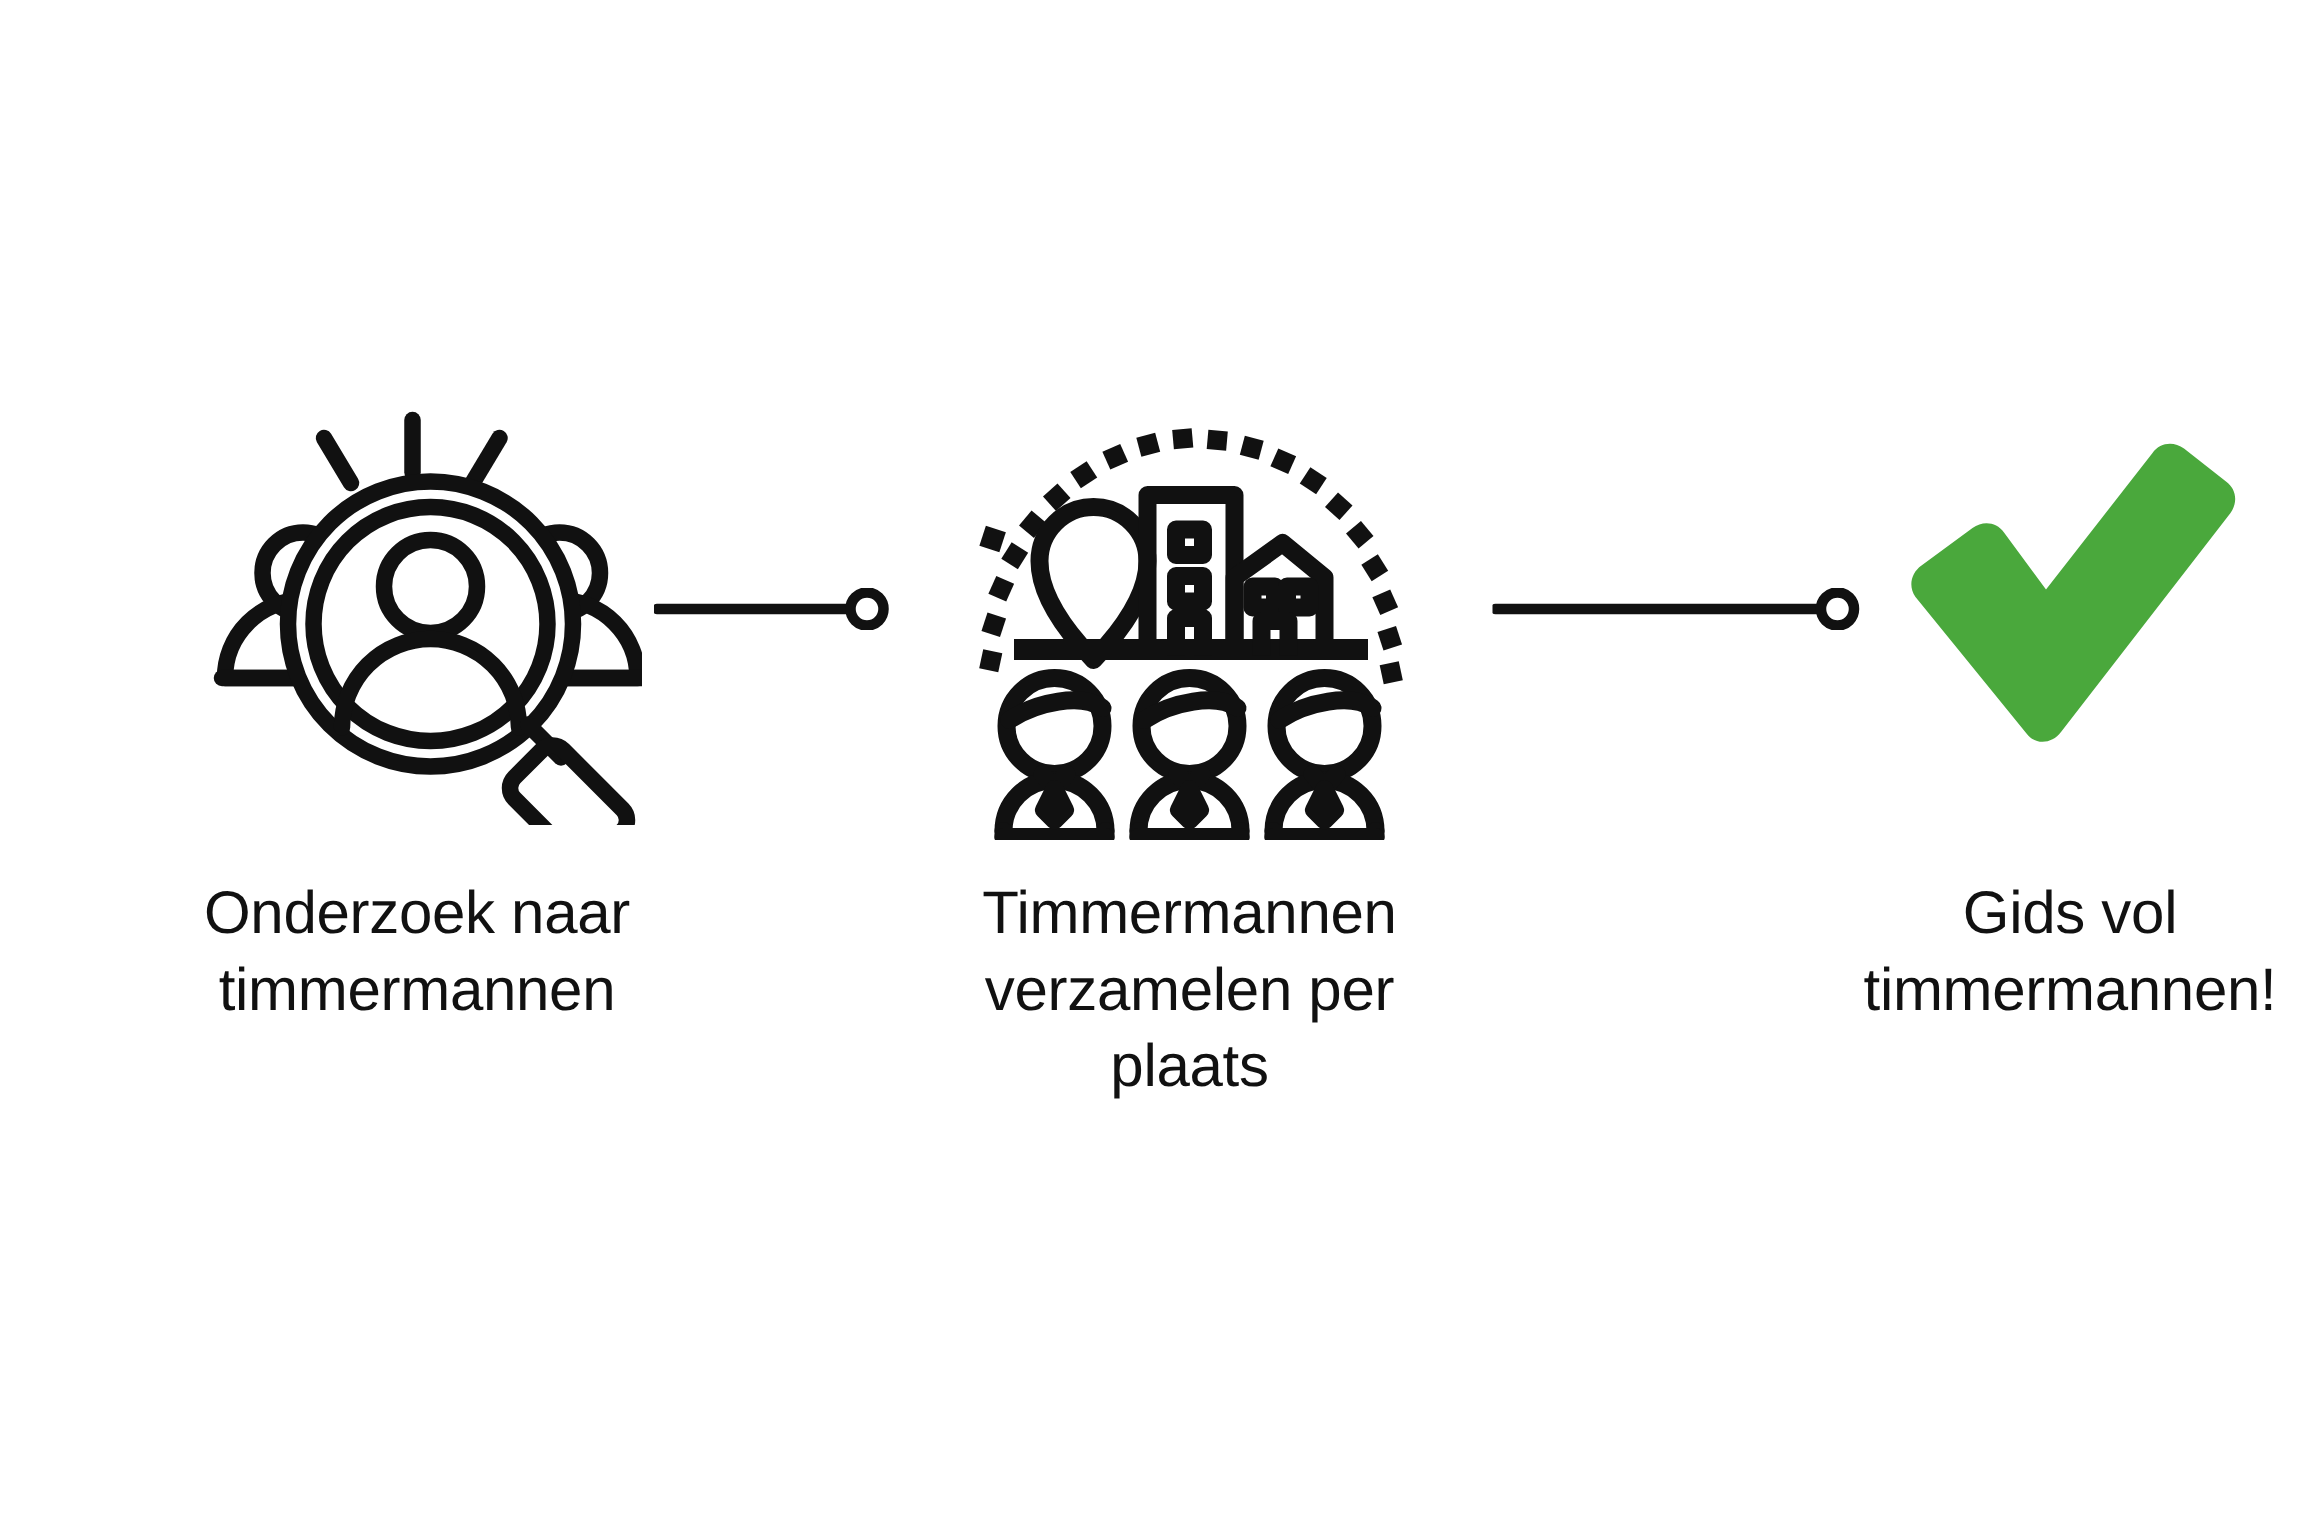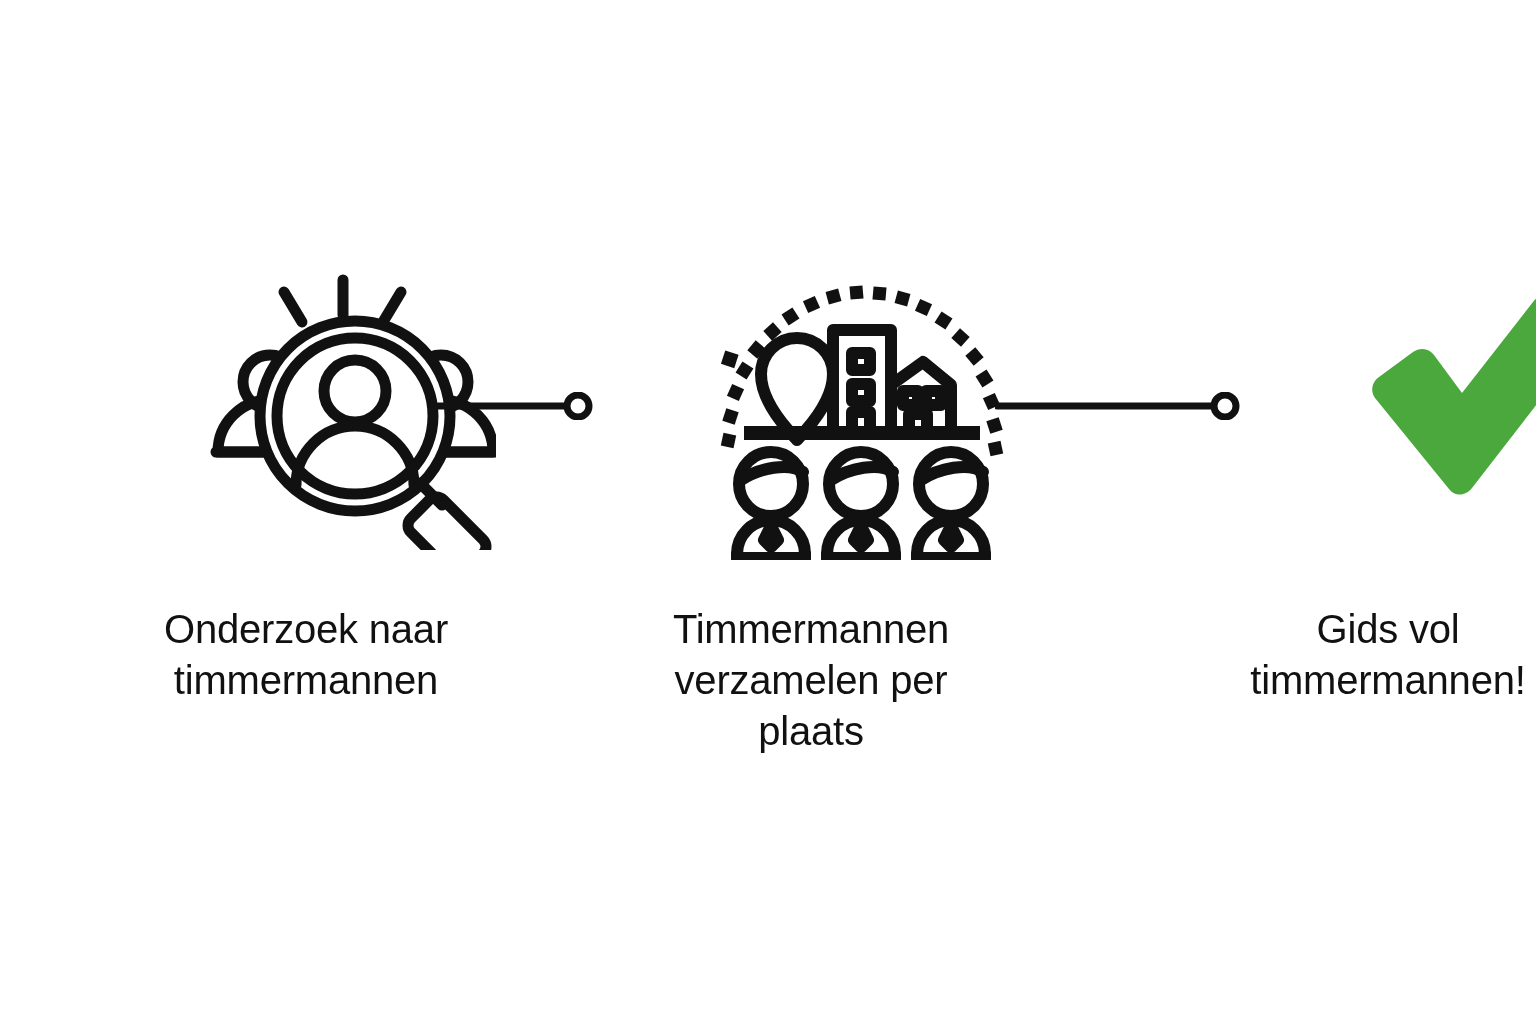--- a/index.html
+++ b/index.html
@@ -20,22 +20,21 @@
     height: 1024px;
     background: #ffffff;
   }
 
   
   .step {
     position: absolute;
     top: 240px;
     display: flex;
     flex-direction: column;
-    align-items: flex-end;
-    gap: 20px;
+    align-items: center;
   }
   .step-icon {
     height: 330px;
     display: flex;
     align-items: center;
     justify-content: center;
   }
   .step-label {
     margin-top: 14px;
     text-align: center;

